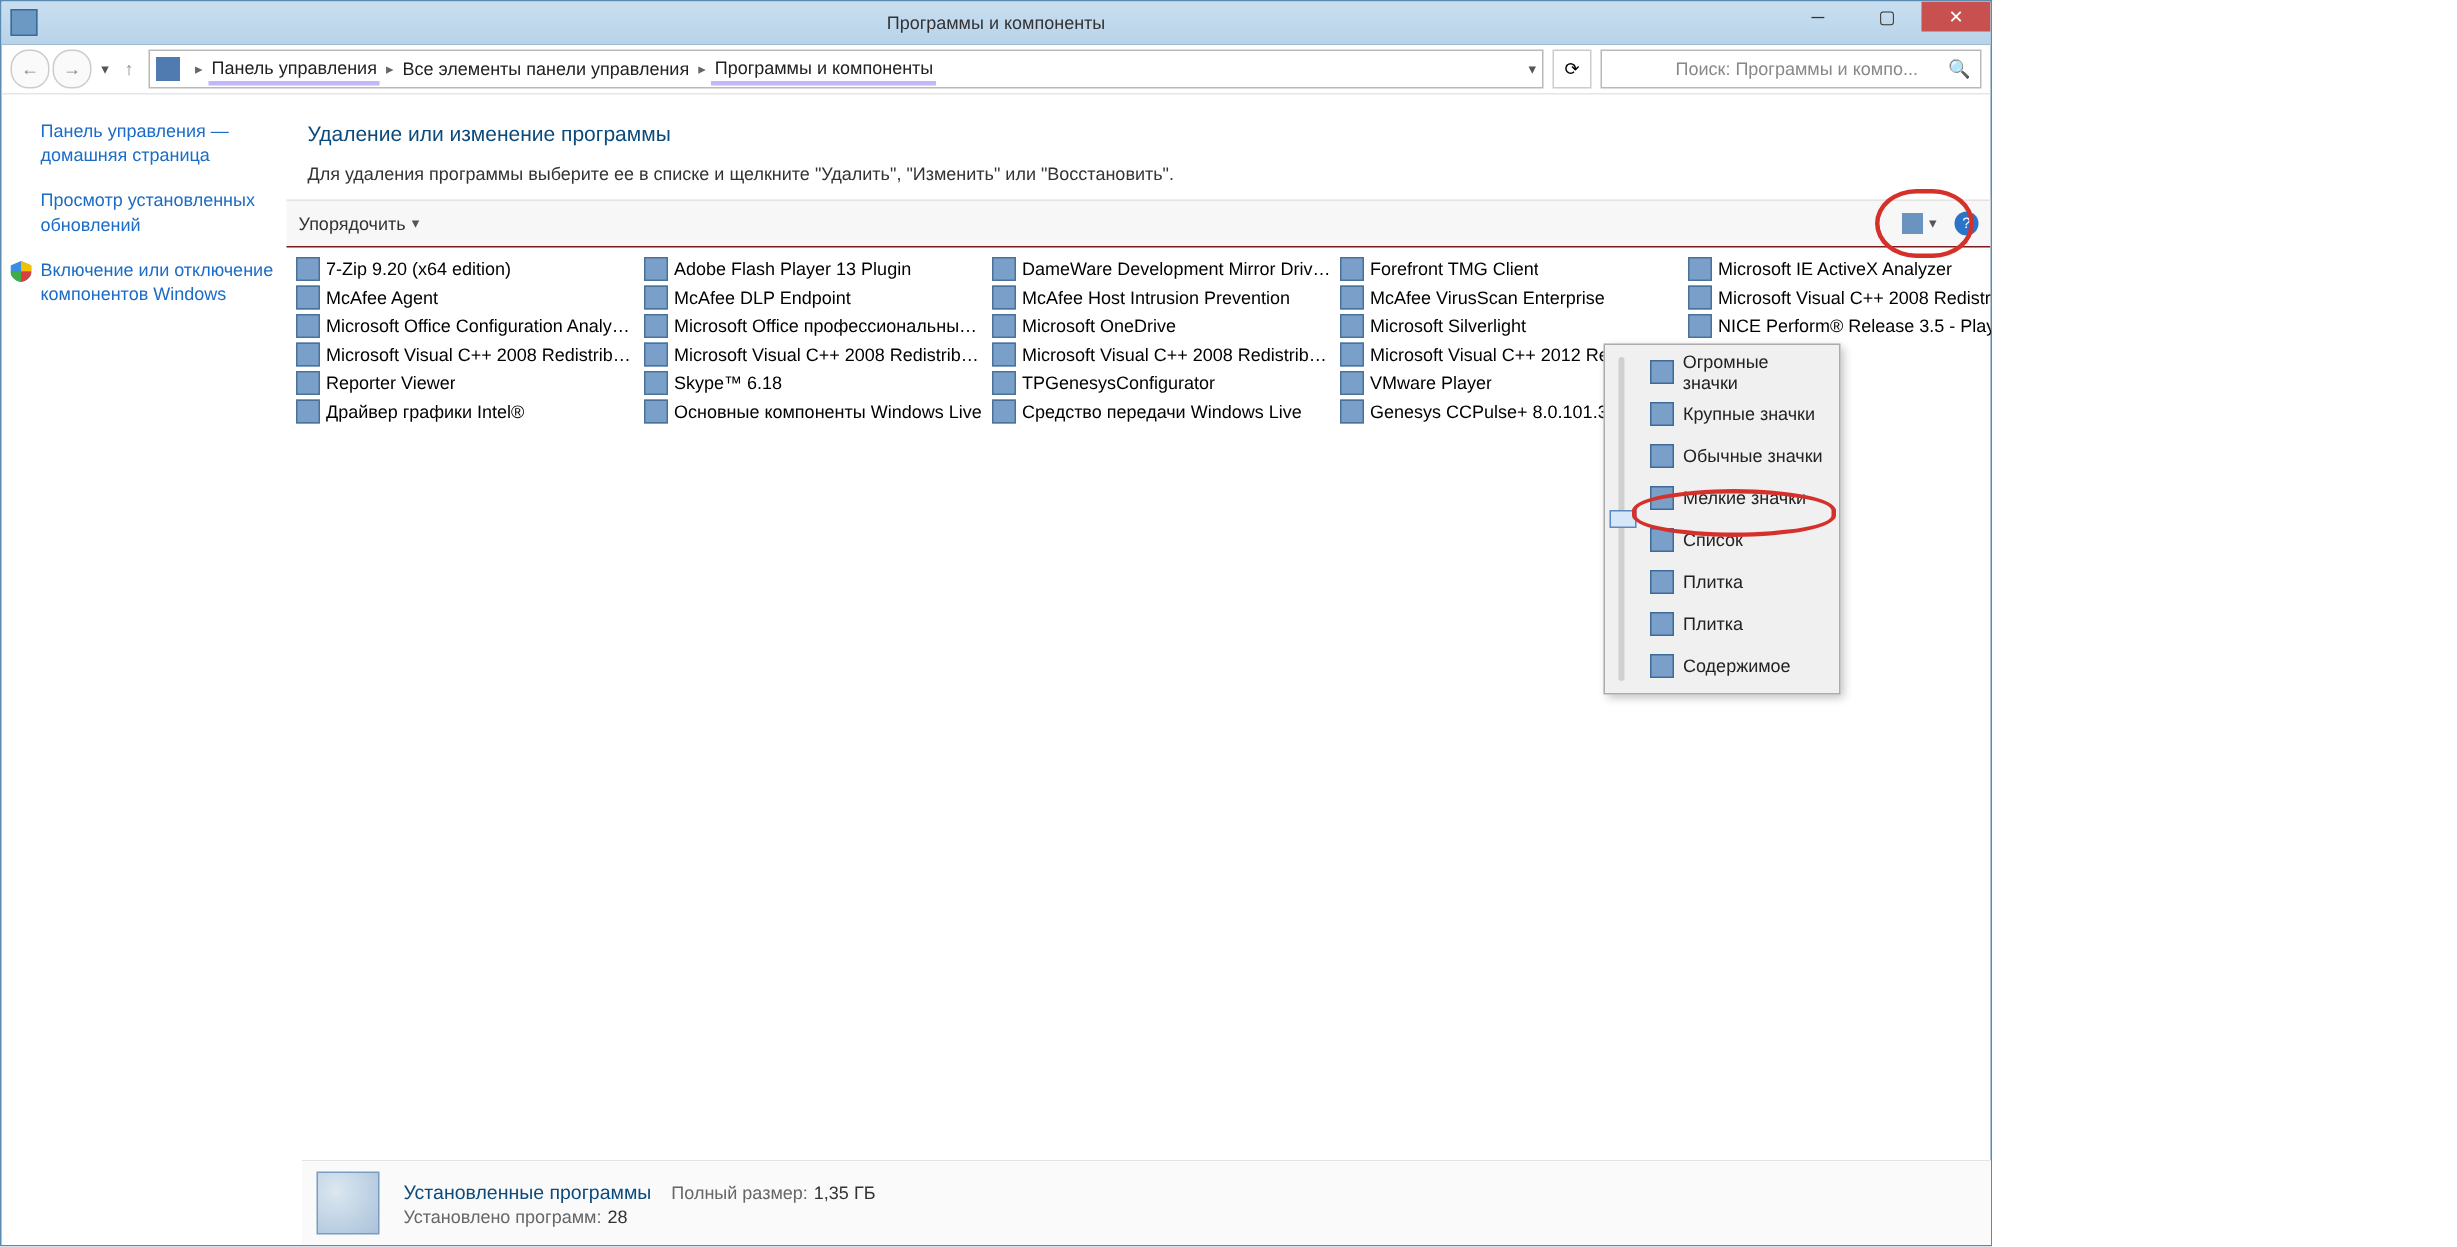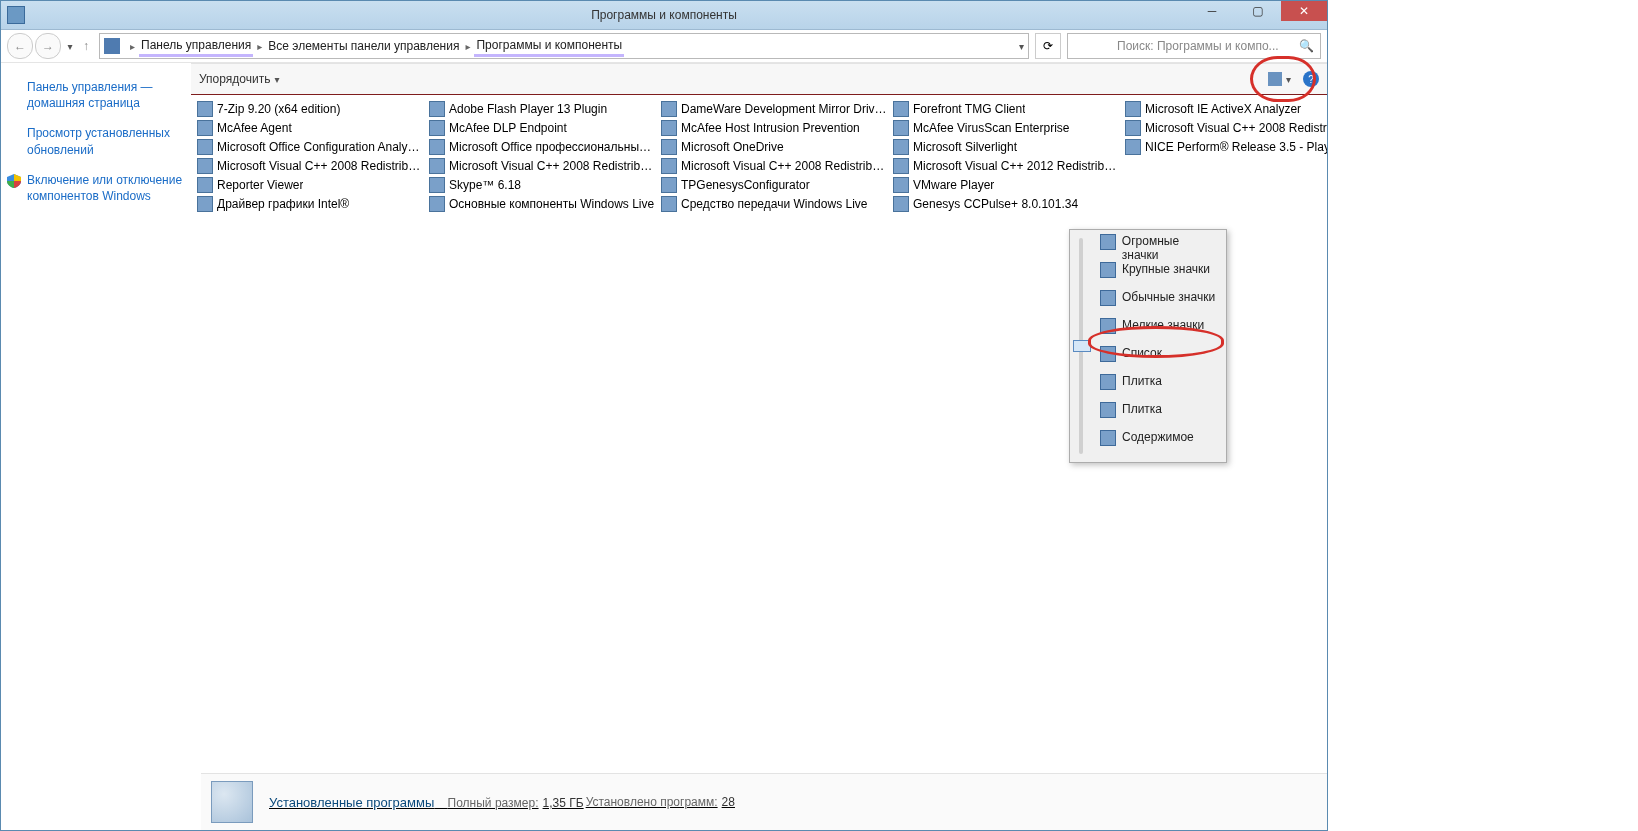--- a/index.html
+++ b/index.html
@@ -45,33 +45,33 @@
   .circle-mark { position:absolute; border:3px solid #d6302a; border-radius:50%/60%; pointer-events:none;}
 
   .listarea { flex:1; overflow:auto; padding:4px 0 0 4px; position:relative;}
   .cols { display:flex; flex-wrap:wrap; flex-direction:column; height:120px; align-content:flex-start;}
   .prog { display:flex; align-items:center; width:228px; height:19px; padding:0 2px; white-space:nowrap; overflow:hidden; text-overflow:ellipsis; cursor:pointer;}
   .prog .pic { width:16px; height:16px; margin-right:4px; flex:0 0 16px; background:#7aa0c9; border:1px solid #49729b; box-sizing:border-box;}
   .prog .txt { overflow:hidden; text-overflow:ellipsis;}
 
   .statusbar { position:absolute; left:200px; right:0; bottom:0; height:56px; border-top:1px solid #e3e3e3; background:#fafafa; display:flex; align-items:center; padding:0 10px; gap:16px;}
   .statusbar .big-ic { width:40px; height:40px; background:radial-gradient(circle at 30% 30%, #dce7f1, #a9c2da); border:1px solid #7a9bbd;}
-  .status-lines { display:flex; flex-direction:row; gap:2px;text-decoration:underline;}
+  .status-lines { display:flex; flex-direction:column; gap:2px;}
   .status-lines .l1 { color:#333;}
   .status-lines .l1 b{ color:#0b4a7c; font-weight:normal; font-size:13px;}
   .status-lines .kv span.k{ color:#666;}
   .status-lines .kv span.v{ color:#333; margin-left:4px;}
 
   .dropdown { position:absolute; right:100px; top:228px; width:156px; background:#f0f0f0; border:1px solid #acacac; box-shadow:2px 2px 6px rgba(0,0,0,.25); z-index:50;}
   .dropdown-body{ display:flex;}
   .slider-col{ width:22px; display:flex; flex-direction:column; align-items:center; padding:6px 0; position:relative;}
   .slider-track{ width:4px; flex:1; background:#d0d0d0; border-radius:2px; margin:2px 0;}
   .slider-thumb{ position:absolute; left:3px; width:16px; height:10px; background:#d6e7f7; border:1px solid #5a8ac0; top:110px;}
   .opts-col{ flex:1; padding:4px 0;}
-  .opt { display:flex; align-items:flex-start; height:28px; padding:0 8px; gap:6px; cursor:pointer;}
+  .opt { display:flex; align-items:center; height:28px; padding:0 8px; gap:6px; cursor:pointer;}
   .opt .oic{ width:16px; height:16px; background:#7aa0c9; border:1px solid #3e6a9a; box-sizing:border-box;}
   .opt.selected{ }
   .opt .lbl{ color:#222;}
   .opt-circle { position:absolute; border:3px solid #d6302a; border-radius:50%/45%; pointer-events:none;}
 
   .chev{ font-size:10px; color:#555;}
 </style>
 </head>
 <body>
 
@@ -124,20 +124,24 @@
               <path d="M7 0 L14 3 V7 L7 7 Z" fill="#f2c200"></path>
               <path d="M7 7 L14 7 C14 11 10 13.5 7 14 Z" fill="#d64040"></path>
               <path d="M0 7 L7 7 L7 14 C4 13.5 0 11 0 7 Z" fill="#3fae49"></path>
             </svg>
         </span>
         <span>Включение или отключение компонентов Windows</span>
       </div>
     </div>
 
     <div class="main">
+      <div class="header-block">
+        <h1>Удаление или изменение программы</h1>
+        <div class="sub">Для удаления программы выберите ее в списке и щелкните "Удалить", "Изменить" или "Восстановить".</div>
+      </div>
 
       <div class="toolbar">
         <div class="org">
           <span>Упорядочить</span>
           <span class="chev">▾</span>
         </div>
         <div class="spacer"></div>
         <div class="viewbtn" style="position:relative;">
           <div class="vic"></div>
           <span class="chev">▾</span>

